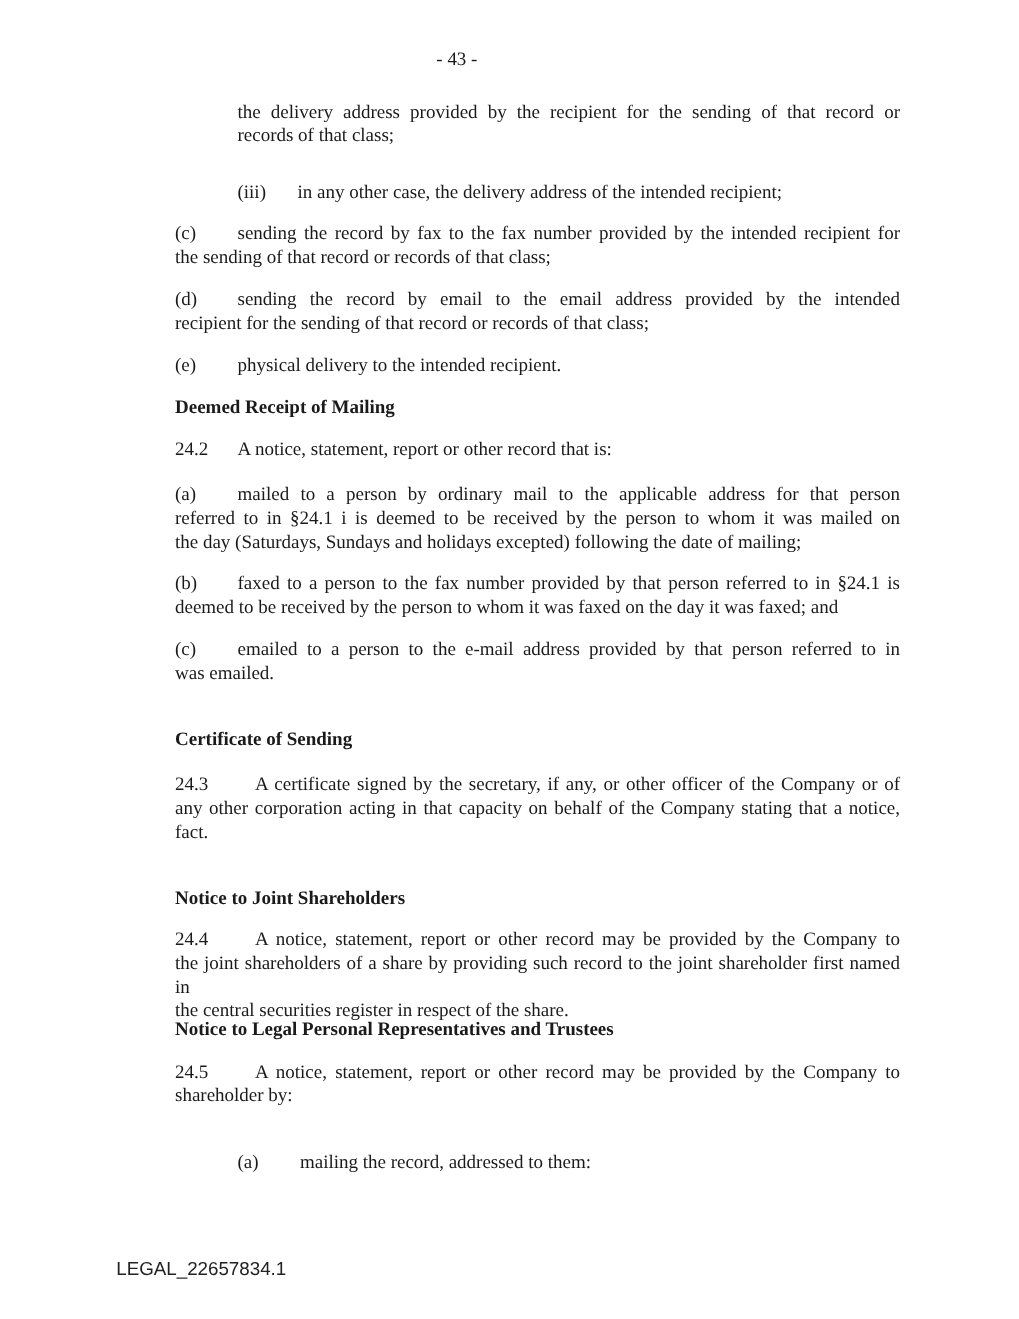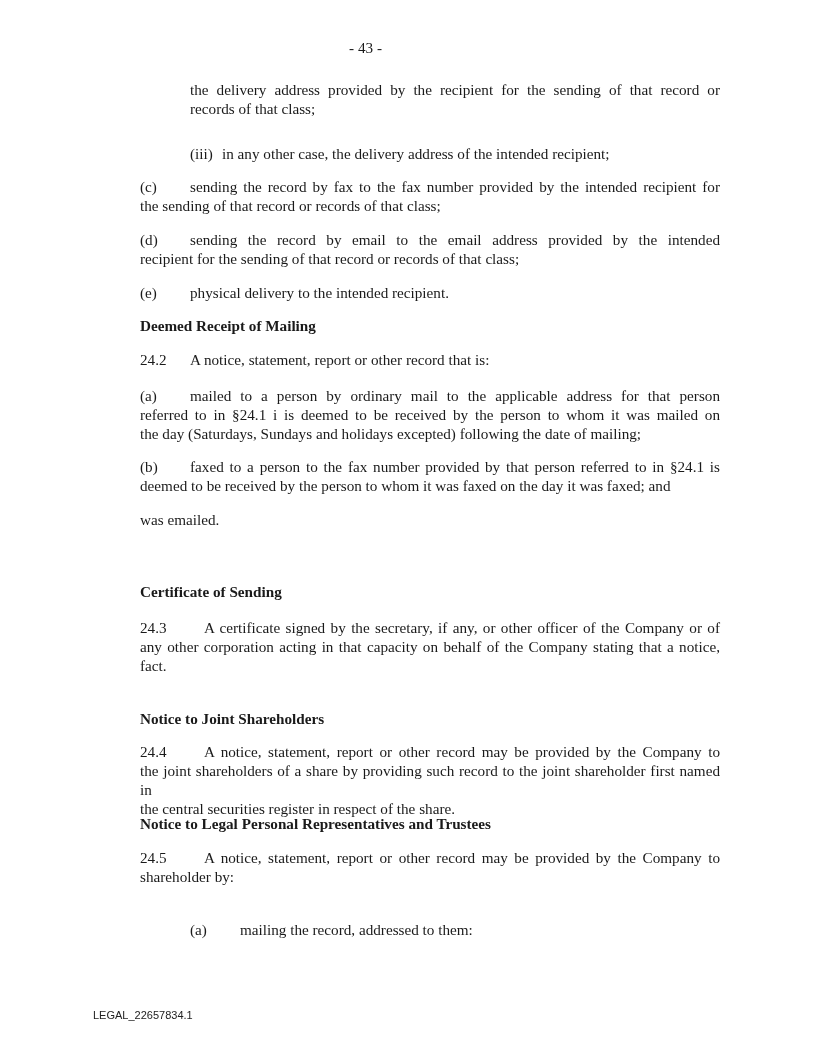--- a/index.html
+++ b/index.html
@@ -8,36 +8,36 @@
       font-family: "Liberation Serif", "DejaVu Serif", serif;
       color: #1a1a1a; font-size: 15.2px; line-height: 19px;
     }
     .page-number { position: absolute; top: 38px; left: 0; width: 731px; text-align: center; }
     .block { position: absolute; left: 140px; width: 580px; text-align: justify; }
     .block.indent1 { left: 190px; width: 530px; }
     .heading { position: absolute; left: 140px; font-weight: bold; }
     .secnum { position: absolute; left: 140px; }
     .footer-id {
       position: absolute; left: 93px; top: 1006px;
-      font-family: "Liberation Sans", "DejaVu Sans", sans-serif; font-size: 11px; color: #222;
+      font-family: "Liberation Sans", "DejaVu Sans", sans-serif; font-size: 15px; color: #222;
     }
     .jl { text-align-last: justify; }
   </style>
 </head>
 <body>
 
 <div class="page-number">- 43 -</div>
 
 <div class="block indent1" style="top:80px;">
   <div class="jl">the delivery address provided by the recipient for the sending of that record or</div>
   <div>records of that class;</div>
 </div>
 <div style="position:absolute; top:144px; left:190px;">
   <span>(iii)</span>
-  <span style="position:absolute; left:32px; white-space:nowrap;">in any other case, the delivery address of the intended recipient;</span>
+  <span style="position:absolute; left:48px; white-space:nowrap;">in any other case, the delivery address of the intended recipient;</span>
 </div>
 
 <div class="block" style="top:177px;">
   <div class="jl"><span style="display:inline-block; width:50px; text-align-last:auto;">(c)</span><span>sending the record by fax to the fax number provided by the intended recipient for</span></div>
   <div>the sending of that record or records of that class;</div>
 </div>
 
 <div class="block" style="top:230px;">
   <div class="jl"><span style="display:inline-block; width:50px;">(d)</span><span>sending the record by email to the email address provided by the intended</span></div>
   <div>recipient for the sending of that record or records of that class;</div>
@@ -59,20 +59,21 @@
   <div class="jl">referred to in §24.1 i is deemed to be received by the person to whom it was mailed on</div>
   <div>the day (Saturdays, Sundays and holidays excepted) following the date of mailing;</div>
 </div>
 
 <div class="block" style="top:457px;">
   <div class="jl"><span style="display:inline-block; width:50px;">(b)</span><span>faxed to a person to the fax number provided by that person referred to in §24.1 is</span></div>
   <div>deemed to be received by the person to whom it was faxed on the day it was faxed; and</div>
 </div>
 
 <div class="block" style="top:510px;">
+  <div class="jl"><span style="display:inline-block; width:50px;">(c)</span><span>emailed to a person to the e-mail address provided by that person referred to in</span></div>
   <div>was emailed.</div>
 </div>
 
 <div class="heading" style="top:582px;">Certificate of Sending</div>
 <div class="block" style="top:618px;">
   <div class="jl"><span style="display:inline-block; width:64px;">24.3</span><span>A certificate signed by the secretary, if any, or other officer of the Company or of</span></div>
   <div class="jl">any other corporation acting in that capacity on behalf of the Company stating that a notice,</div>
   <div>fact.</div>
 </div>
 

